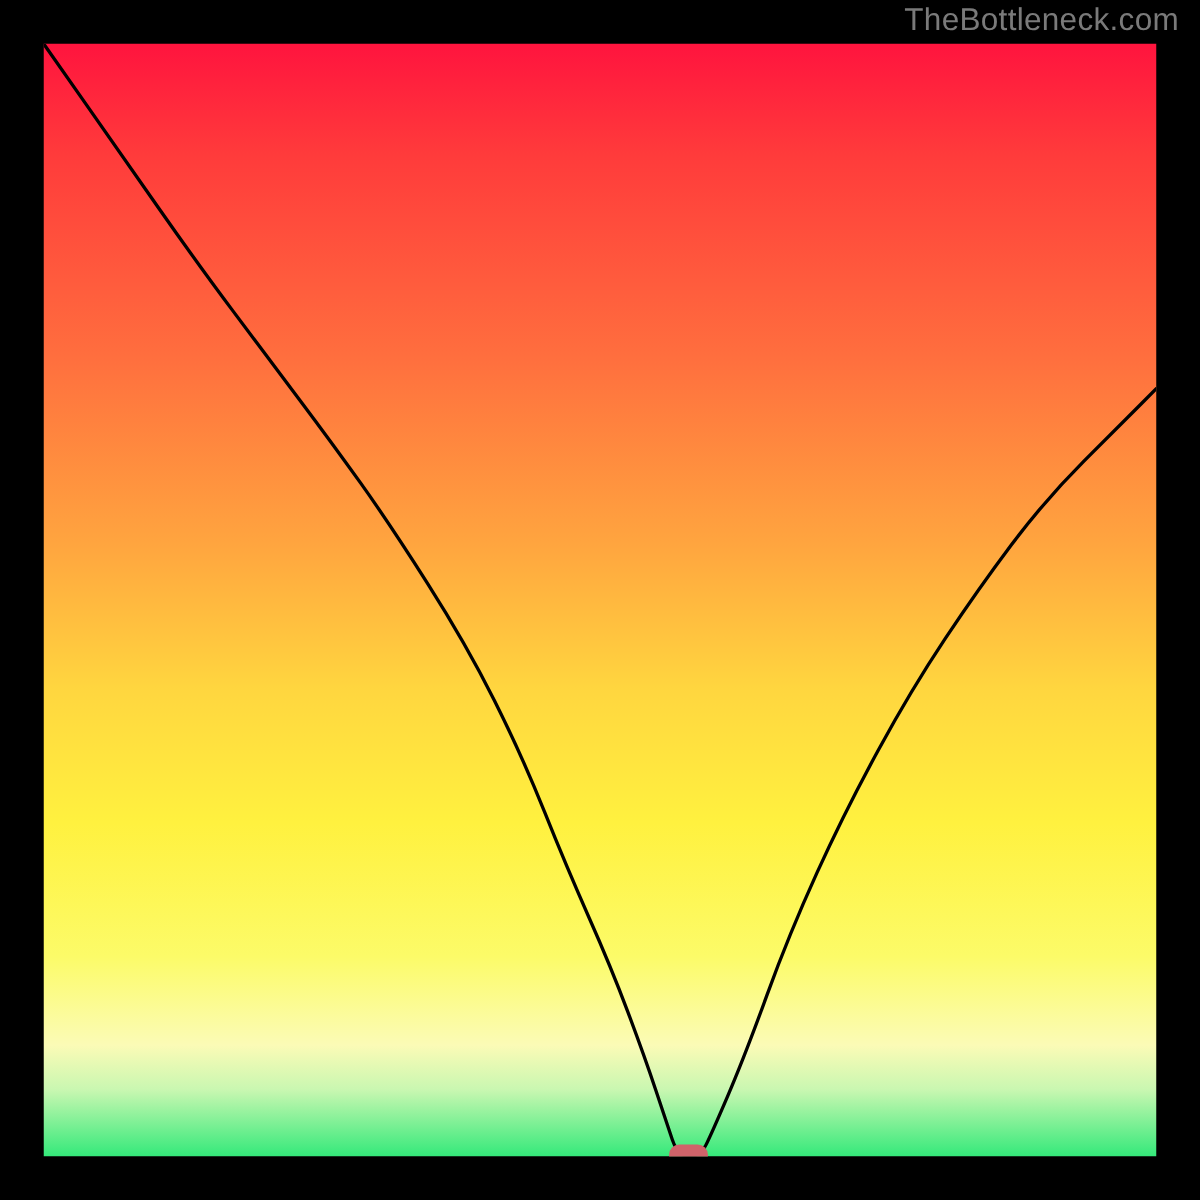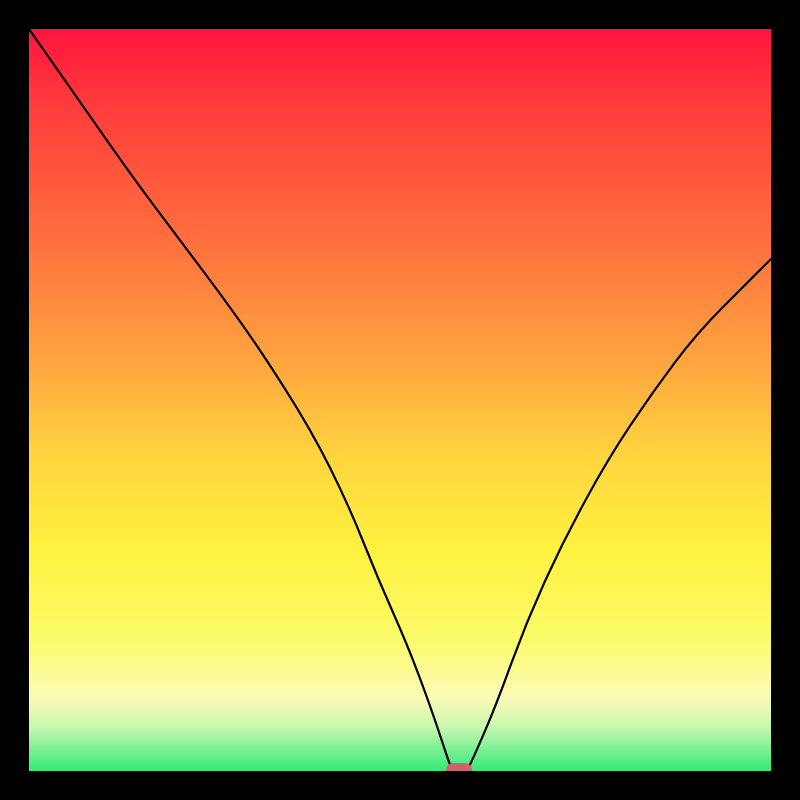--- a/index.html
+++ b/index.html
@@ -70,20 +70,21 @@
     background: #d0636a;
     z-index: 6;
     transform: translate(-50%, -50%);
   }
 </style>
 </head>
 <body>
 
 <div class="frame">
 
+  <div class="watermark">TheBottleneck.com</div>
 
   <div class="plot-area">
     <div class="gradient"></div>
 
     <svg class="curve" viewBox="0 0 742 742" preserveAspectRatio="none">
       <path id="curve-path" fill="none" stroke="#000" stroke-width="2.2" stroke-linejoin="round" stroke-linecap="round" d="M 0,0 Q 0,0 25.970000000000002,37.099999999999966 Q 51.940000000000005,74.19999999999993 77.91000000000001,111.29999999999995 Q 103.88000000000001,148.39999999999998 126.14000000000001,178.07999999999998 Q 148.4,207.76 170.66000000000003,237.44 Q 192.92000000000002,267.12 211.47000000000003,293.09000000000003 Q 230.02,319.06000000000006 255.99,359.87 Q 281.96,400.68 300.51,437.78 Q 319.06,474.88 333.9,511.97999999999996 Q 348.73999999999995,549.0799999999999 363.58,582.47 Q 378.42,615.86 389.55,645.54 Q 400.68,675.22 408.1,697.48 Q 415.52000000000004,719.74 419.23,730.87 Q 422.93999999999994,742 430.35999999999996,742 Q 437.78,742 441.49,734.5799999999999 Q 445.2,727.16 456.33,701.19 Q 467.46,675.22 482.3,634.4100000000001 Q 497.14000000000004,593.6 515.69,552.79 Q 534.24,511.98 556.5,471.17 Q 578.76,430.36 601.02,396.97 Q 623.28,363.58 645.54,333.9 Q 667.8000000000001,304.22 693.77,278.25 Q 719.74,252.27999999999997 730.87,241.15 T 742,230.02000000000004"></path>
     </svg>
 
     <div class="marker" id="marker" style="left: 430.36px; top: 740.516px; background: rgb(208, 99, 106);"></div>
   </div>

